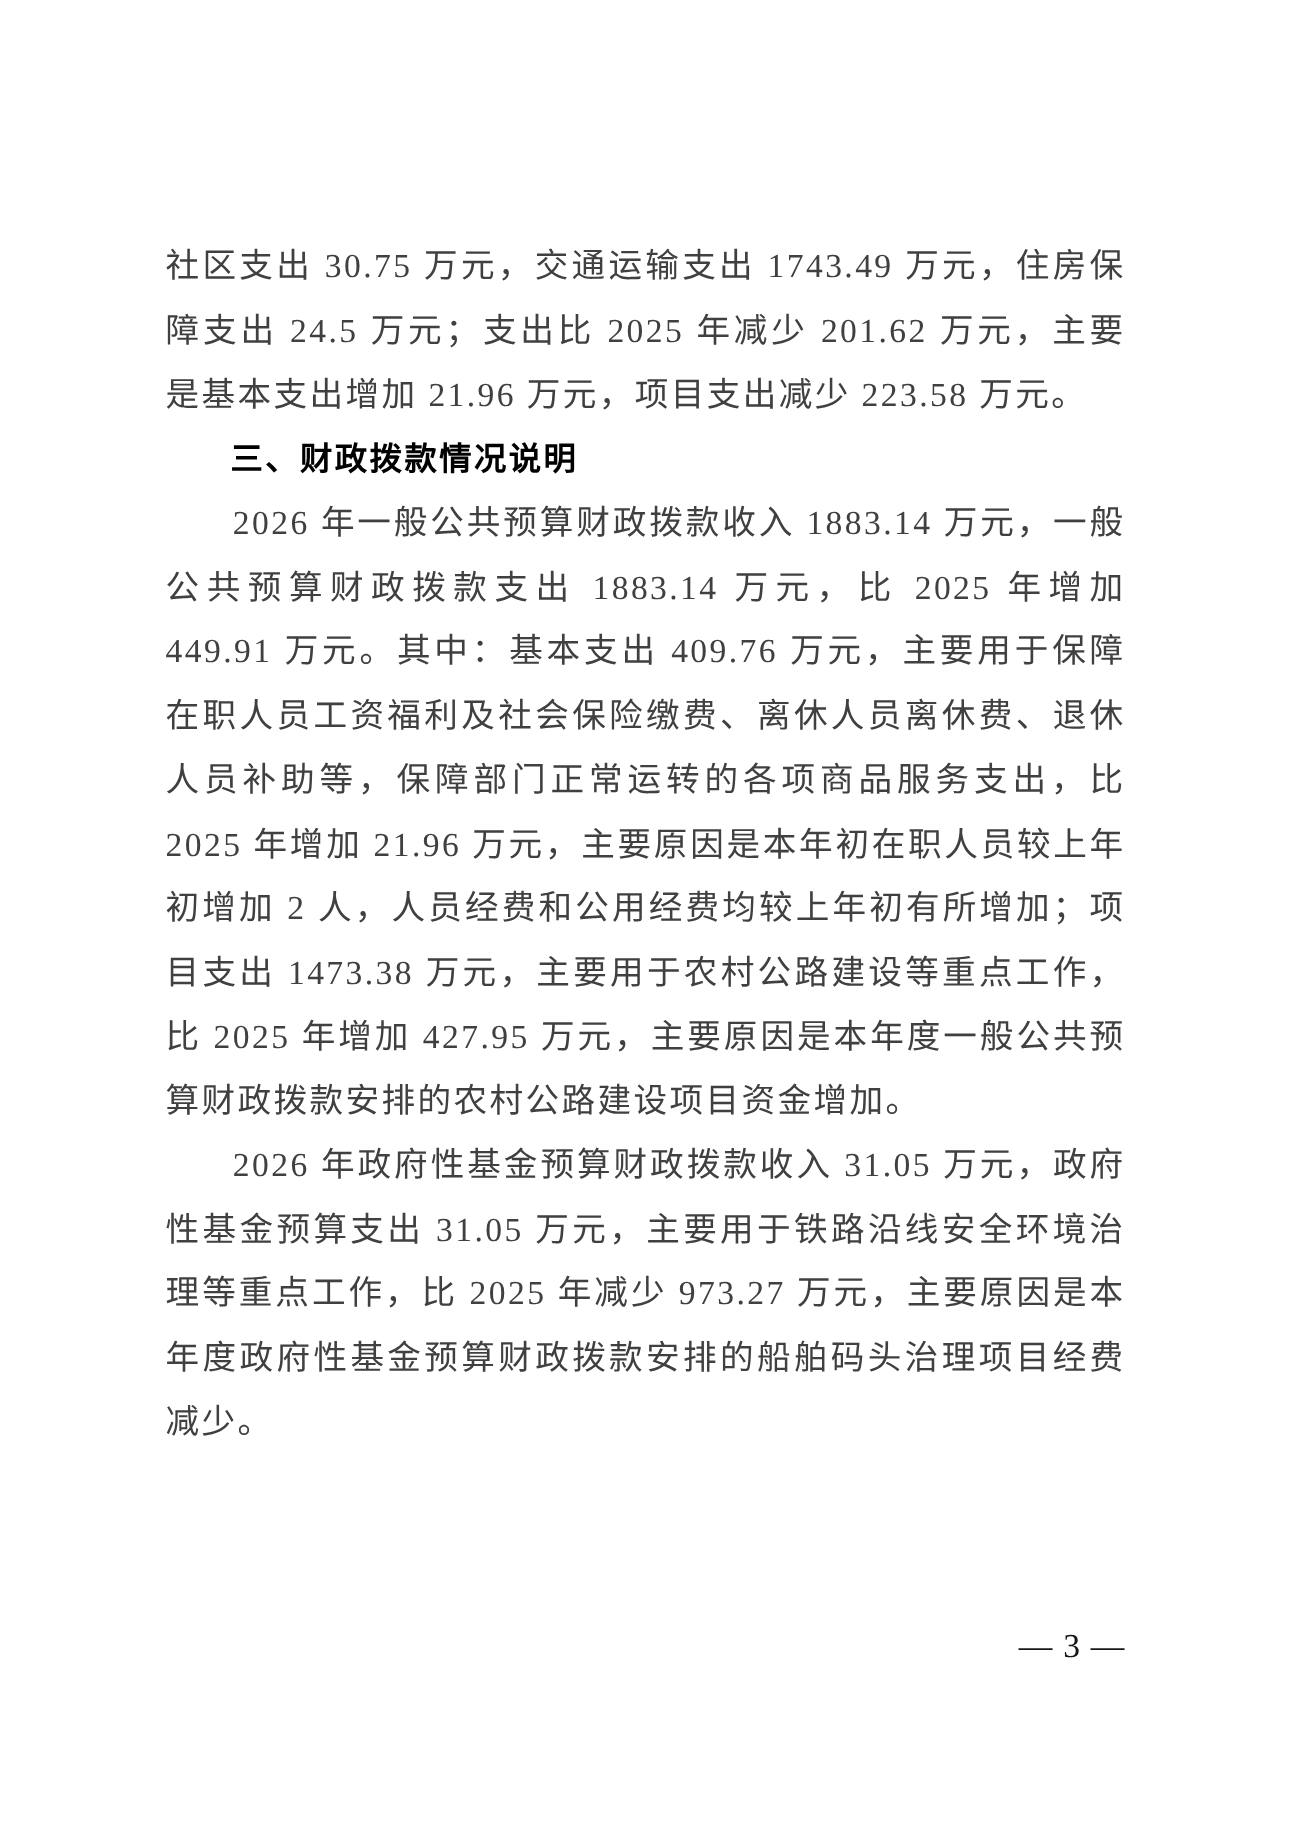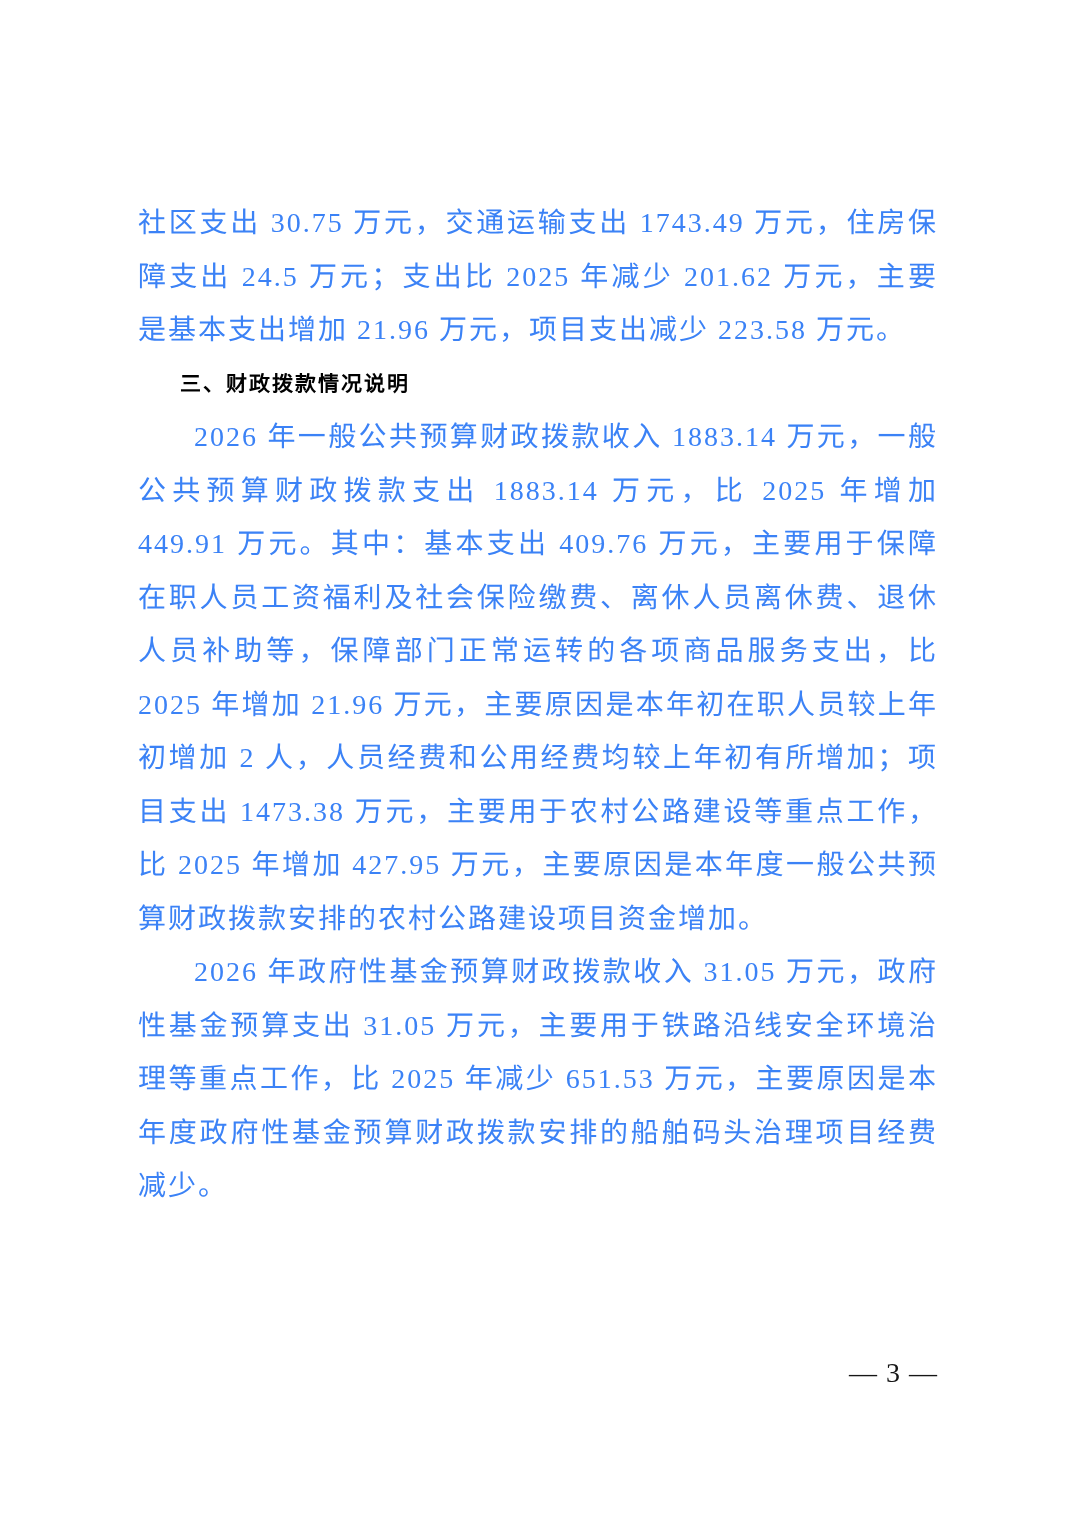--- a/index.html
+++ b/index.html
@@ -20,32 +20,32 @@
     left: 138px;
     top: 196px;
     width: 800px;
   }
   .content p {
     margin: 0;
     font-family: "Liberation Serif", "DejaVu Serif", serif;
     font-size: 28px;
     line-height: 53.5px;
     letter-spacing: 2px;
-    color: #3b82f6;
+    color: #404040;
     text-align: justify;
     text-justify: inter-ideograph;
   }
   .content p.indent {
     text-indent: 2em;
   }
   .content h2.heading {
     margin: 0;
     font-family: "Liberation Sans", "DejaVu Sans", sans-serif;
     font-weight: 700;
-    font-size: 21px;
+    font-size: 27px;
     line-height: 53.5px;
     letter-spacing: 2px;
     color: #000000;
     text-indent: 2em;
   }
   .page-number {
     position: absolute;
     left: 138px;
     top: 1346px;
     width: 800px;
@@ -58,16 +58,16 @@
   }
 </style>
 </head>
 <body>
 
 <div class="page">
   <div class="content">
     <p>社区支出 30.75 万元，交通运输支出 1743.49 万元，住房保障支出 24.5 万元；支出比 2025 年减少 201.62 万元，主要是基本支出增加 21.96 万元，项目支出减少 223.58 万元。</p>
     <h2 class="heading">三、财政拨款情况说明</h2>
     <p class="indent">2026 年一般公共预算财政拨款收入 1883.14 万元，一般公共预算财政拨款支出 1883.14 万元，比 2025 年增加 449.91 万元。其中：基本支出 409.76 万元，主要用于保障在职人员工资福利及社会保险缴费、离休人员离休费、退休人员补助等，保障部门正常运转的各项商品服务支出，比 2025 年增加 21.96 万元，主要原因是本年初在职人员较上年初增加 2 人，人员经费和公用经费均较上年初有所增加；项目支出 1473.38 万元，主要用于农村公路建设等重点工作，比 2025 年增加 427.95 万元，主要原因是本年度一般公共预算财政拨款安排的农村公路建设项目资金增加。</p>
-    <p class="indent">2026 年政府性基金预算财政拨款收入 31.05 万元，政府性基金预算支出 31.05 万元，主要用于铁路沿线安全环境治理等重点工作，比 2025 年减少 651.53 万元，主要原因是本年度政府性基金预算财政拨款安排的船舶码头治理项目经费减少。</p>
+    <p class="indent">2026 年政府性基金预算财政拨款收入 31.05 万元，政府性基金预算支出 31.05 万元，主要用于铁路沿线安全环境治理等重点工作，比 2025 年减少 973.27 万元，主要原因是本年度政府性基金预算财政拨款安排的船舶码头治理项目经费减少。</p>
   </div>
   <div class="page-number">— 3 —</div>
 </div>
 
 </body></html>

